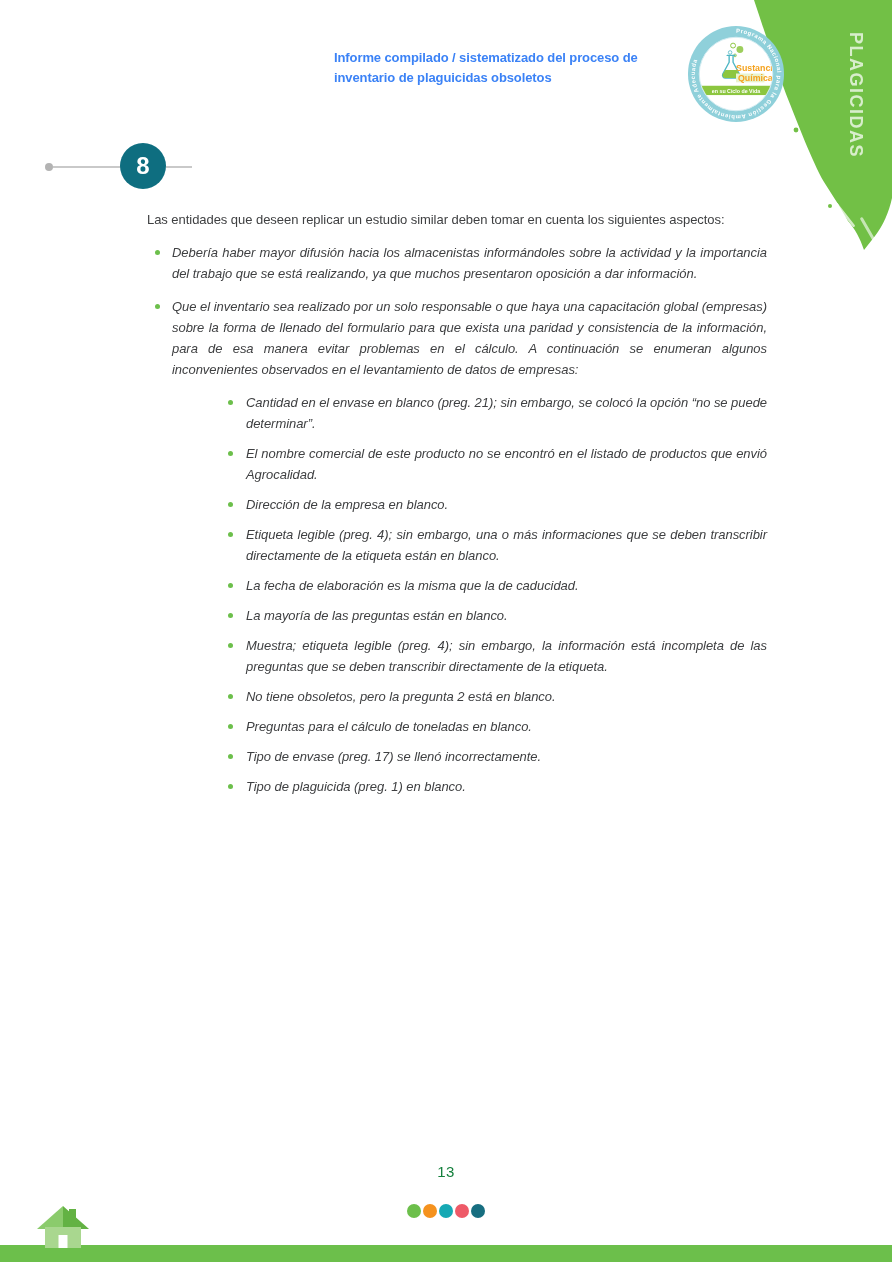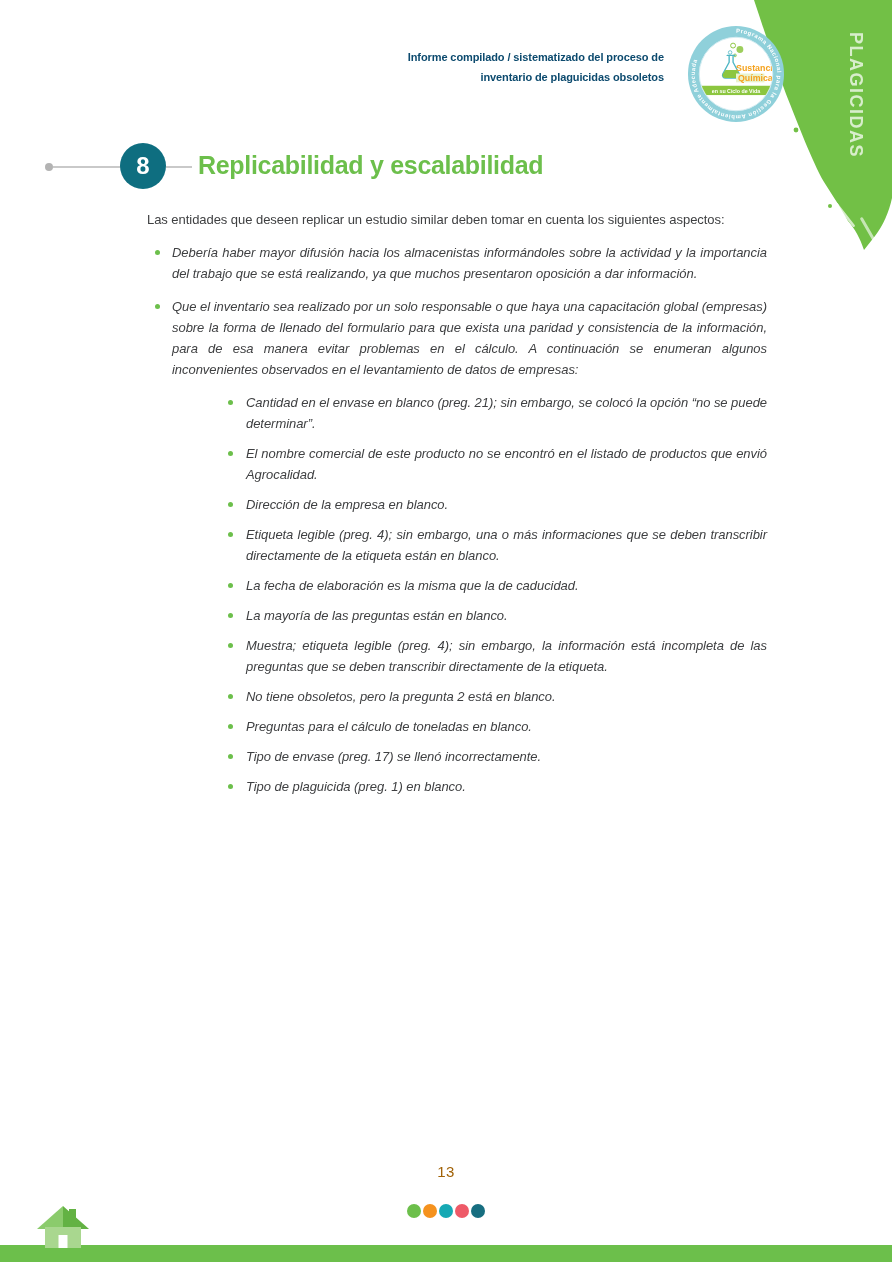--- a/index.html
+++ b/index.html
@@ -2,22 +2,22 @@
 <html><head>
 <meta charset="utf-8">
 <style>
   html,body{margin:0;padding:0;background:#e8e8e8;}
   .page{
     position:relative;width:892px;height:1262px;margin:0 auto;background:#ffffff;
     font-family:"Liberation Sans",sans-serif;overflow:hidden;
   }
   
   .header-text{
-    position:absolute;top:48px;right:228px;width:330px;text-align:right;
-    color:#0c4a6e;font-weight:700;font-size:11px;line-height:19.5px;letter-spacing:-0.1px;
+    position:absolute;top:48px;right:228px;width:330px;text-align:left;
+    color:#3b82f6;font-weight:700;font-size:13px;line-height:19.5px;letter-spacing:-0.1px;
   }
   .brush-wrap{position:absolute;top:0;right:0;width:158px;height:252px;}
   .side-tag{
     position:absolute;top:32px;right:26px;
     writing-mode:vertical-rl;
     font-size:18px;font-weight:700;letter-spacing:1.5px;
     color:rgba(255,255,255,0.72);
   }
   .logo-wrap{position:absolute;top:25px;left:687px;width:98px;height:98px;}
   
@@ -38,21 +38,21 @@
     font-size:13px;line-height:21px;text-align:justify;letter-spacing:-0.05px;}
   .content p{margin:12px;}
   ul{list-style:none;margin:0;padding:0;}
   .l1 > li{position:relative;padding-left:37px;margin-top:12px;font-style:italic;}
   .l1 > li::before{content:"";position:absolute;left:20px;top:8px;width:5px;height:5px;border-radius:50%;background:#6cbf4b;}
   .l2{margin-top:12px;}
   .l2 > li{position:relative;margin-left:56px;padding-left:18px;margin-top:9px;}
   .l2 > li::before{content:"";position:absolute;left:0;top:8px;width:5px;height:5px;border-radius:50%;background:#6cbf4b;}
   
   .page-number{position:absolute;top:1163px;left:0;width:100%;text-align:center;
-    color:#a16207;font-size:15px;letter-spacing:0.5px;}
+    color:#15803d;font-size:15px;letter-spacing:0.5px;}
   .footer-dots{position:absolute;top:1204px;left:0;width:100%;display:flex;justify-content:center;gap:2px;}
   .footer-dots span{width:14px;height:14px;border-radius:50%;display:block;}
   .bottom-bar{position:absolute;bottom:0;left:0;width:100%;height:17px;background:#6cbf4b;}
   .house-wrap{position:absolute;left:36px;bottom:14px;width:54px;height:44px;}
 </style>
 </head>
 <body>
 
 <div class="page">
 
@@ -109,21 +109,20 @@
       </g>
     </svg>
   </div>
 
   <span class="lead-dot"></span>
   <span class="lead-line"></span>
   <div class="section-circle">
     <span>8</span>
   </div>
   <span class="section-dash"></span>
-  <h1 class="section-title">Replicabilidad y escalabilidad</h1>
 
   <div class="content">
     <p>Las entidades que deseen replicar un estudio similar deben tomar en cuenta los siguientes aspectos:</p>
     <ul class="l1">
       <li>Debería haber mayor difusión hacia los almacenistas informándoles sobre la actividad y la importancia del trabajo que se está realizando, ya que muchos presentaron oposición a dar información.</li>
       <li>
         <span>Que el inventario sea realizado por un solo responsable o que haya una capacitación global (empresas) sobre la forma de llenado del formulario para que exista una paridad y consistencia de la información, para de esa manera evitar problemas en el cálculo. A continuación se enumeran algunos inconvenientes observados en el levantamiento de datos de empresas:</span>
         <ul class="l2">
           <li>Cantidad en el envase en blanco (preg. 21); sin embargo, se colocó la opción “no se puede determinar”.</li>
           <li>El nombre comercial de este producto no se encontró en el listado de productos que envió Agrocalidad.</li>

